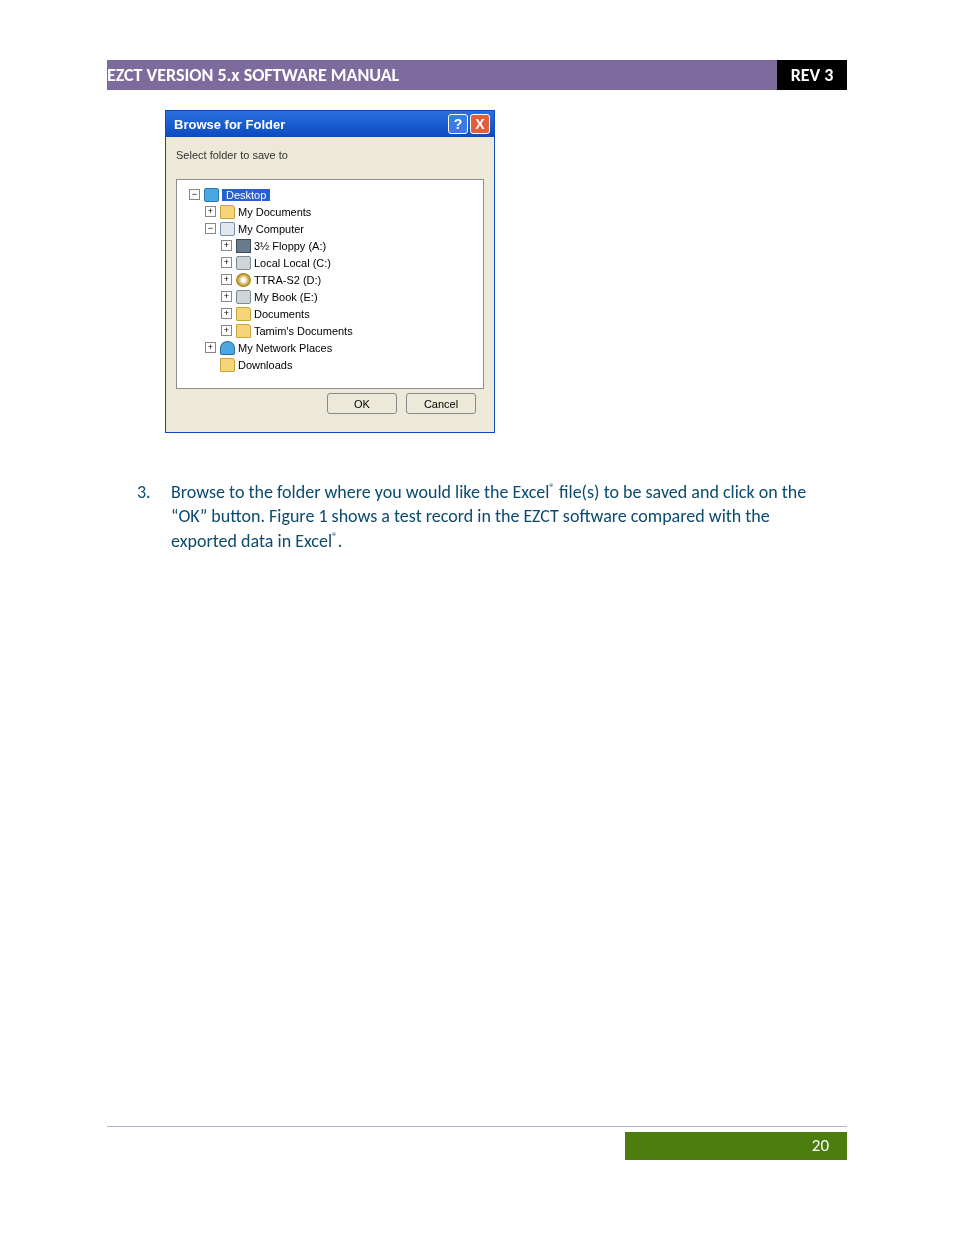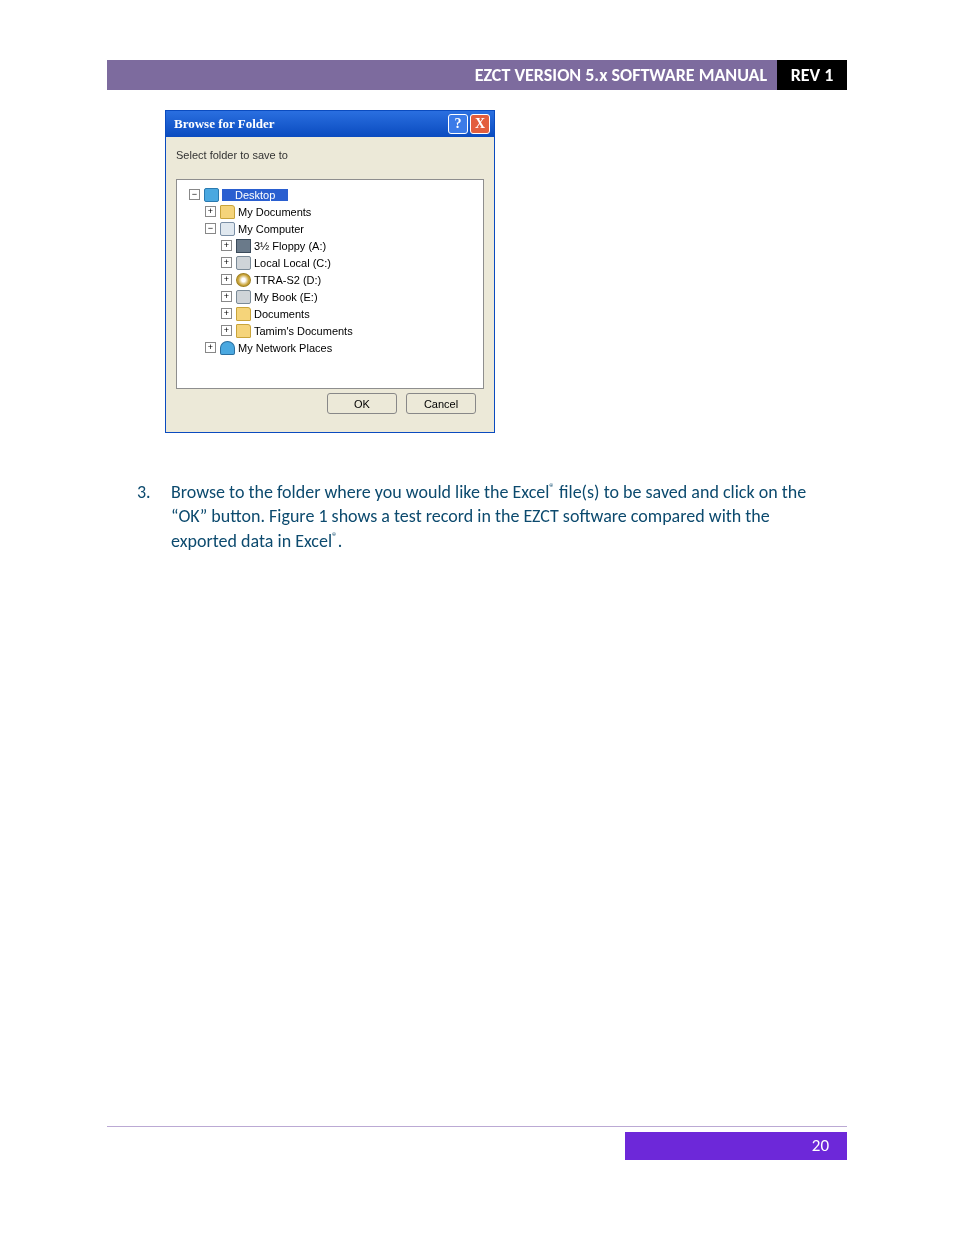--- a/index.html
+++ b/index.html
@@ -20,21 +20,20 @@
     display: flex;
     width: 740px;
     height: 30px;
     font-weight: bold;
     color: #fff;
     font-size: 18px;
   }
   .header-purple {
     background: #7d6b9e;
     flex: 1;
-    text-align: right;
     padding-right: 10px;
     line-height: 30px;
   }
   .header-black {
     background: #000;
     width: 70px;
     text-align: center;
     line-height: 30px;
   }
   .dialog {
@@ -49,21 +48,20 @@
   }
   .titlebar {
     background: linear-gradient(to bottom, #2a6fe0 0%, #0a4bbf 100%);
     height: 26px;
     display: flex;
     align-items: center;
     padding: 0 4px 0 8px;
     color: #fff;
     font-weight: bold;
     font-size: 13px;
-    font-family: Liberation Serif, serif;
   }
   .titlebar-text { flex: 1; }
   .title-btn {
     width: 20px;
     height: 20px;
     margin-left: 2px;
     border: 1px solid #fff;
     border-radius: 3px;
     display: flex;
     align-items: center;
@@ -117,21 +115,21 @@
   .ico-folder { background: #f5d47a; border: 1px solid #c9a43a; border-radius: 1px 3px 1px 1px; }
   .ico-computer { background: #e0e8ef; border: 1px solid #7a8fa6; border-radius: 2px; }
   .ico-floppy { background: #6a7a8a; border: 1px solid #3a4a5a; }
   .ico-disk { background: #cfd4d8; border: 1px solid #7a8a97; border-radius: 2px; }
   .ico-cd { background: radial-gradient(circle, #fff 20%, #c9a43a 60%); border: 1px solid #a08020; border-radius: 50%; }
   .ico-camera { background: #c94848; border: 1px solid #8a2020; border-radius: 2px; }
   .ico-net { background: #4aa8e0; border: 1px solid #2a6fa0; border-radius: 50% 50% 2px 2px; }
   .sel {
     background: #2a5fd0;
     color: #fff;
-    padding: 0 13px;
+    padding: 0 4px;
   }
   .ind1 { padding-left: 8px; }
   .ind2 { padding-left: 24px; }
   .ind3 { padding-left: 40px; }
   .dialog-buttons {
     text-align: right;
     padding: 4px 8px 10px 0;
   }
   .dlg-btn {
     width: 70px;
@@ -168,35 +166,35 @@
     left: 107px;
     width: 740px;
     border-top: 1px solid #bba9d4;
   }
   .footer-bar {
     position: absolute;
     top: 1132px;
     left: 625px;
     width: 222px;
     height: 28px;
-    background: #6d28d9;
+    background: #4d7c0f;
     color: #fff;
     text-align: right;
     padding-right: 18px;
     line-height: 28px;
     font-size: 17px;
   }
 </style>
 </head>
 <body>
 
 <div class="page">
   <div class="header-bar">
     <div class="header-purple">EZCT VERSION 5.x SOFTWARE MANUAL</div>
-    <div class="header-black">REV 1</div>
+    <div class="header-black">REV 3</div>
   </div>
 
   <div class="dialog">
     <div class="titlebar">
       <span class="titlebar-text">Browse for Folder</span>
       <span class="title-btn help-btn">?</span>
       <span class="title-btn close-btn">X</span>
     </div>
     <div class="dialog-body">
       <div class="instruction">Select folder to save to</div>
@@ -256,20 +254,25 @@
           <span class="ico ico-folder"></span>
           <span>Tamim's Documents</span>
         </div>
 
         <div class="tree-row ind2">
           <span class="exp">+</span>
           <span class="ico ico-net"></span>
           <span>My Network Places</span>
         </div>
 
+        <div class="tree-row ind2">
+          <span class="exp-blank"></span>
+          <span class="ico ico-folder"></span>
+          <span>Downloads</span>
+        </div>
 
       </div>
       <div class="dialog-buttons">
         <button class="dlg-btn">OK</button>
         <button class="dlg-btn">Cancel</button>
       </div>
     </div>
   </div>
 
   <div class="body-text">

